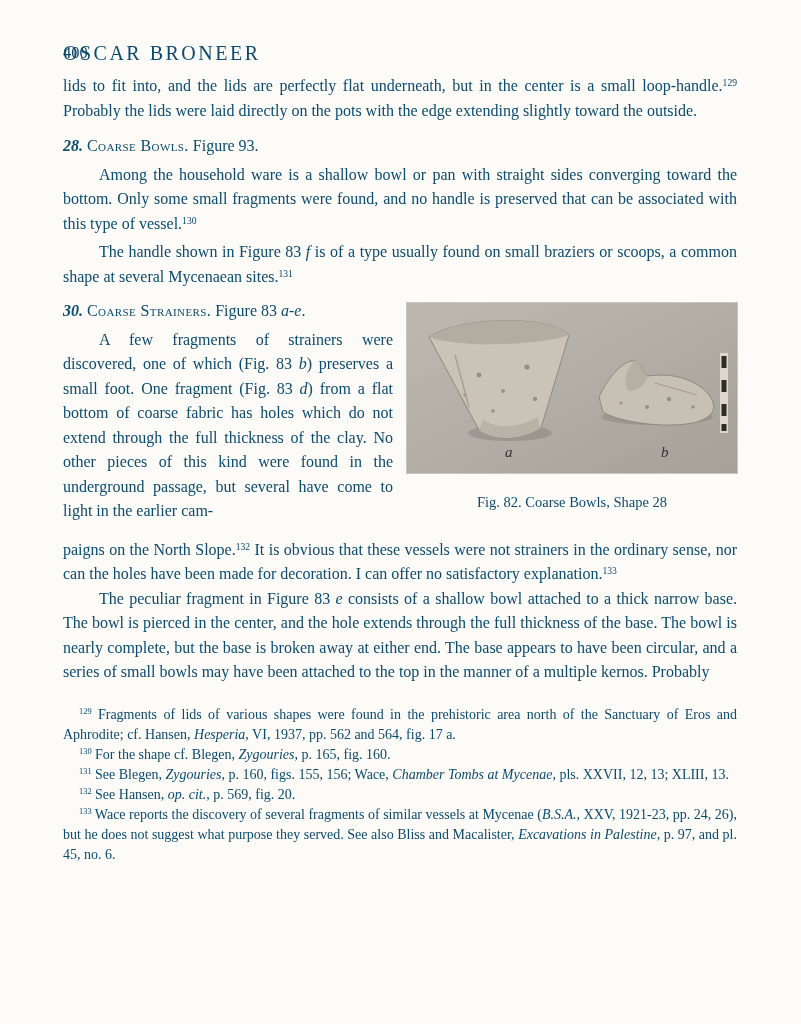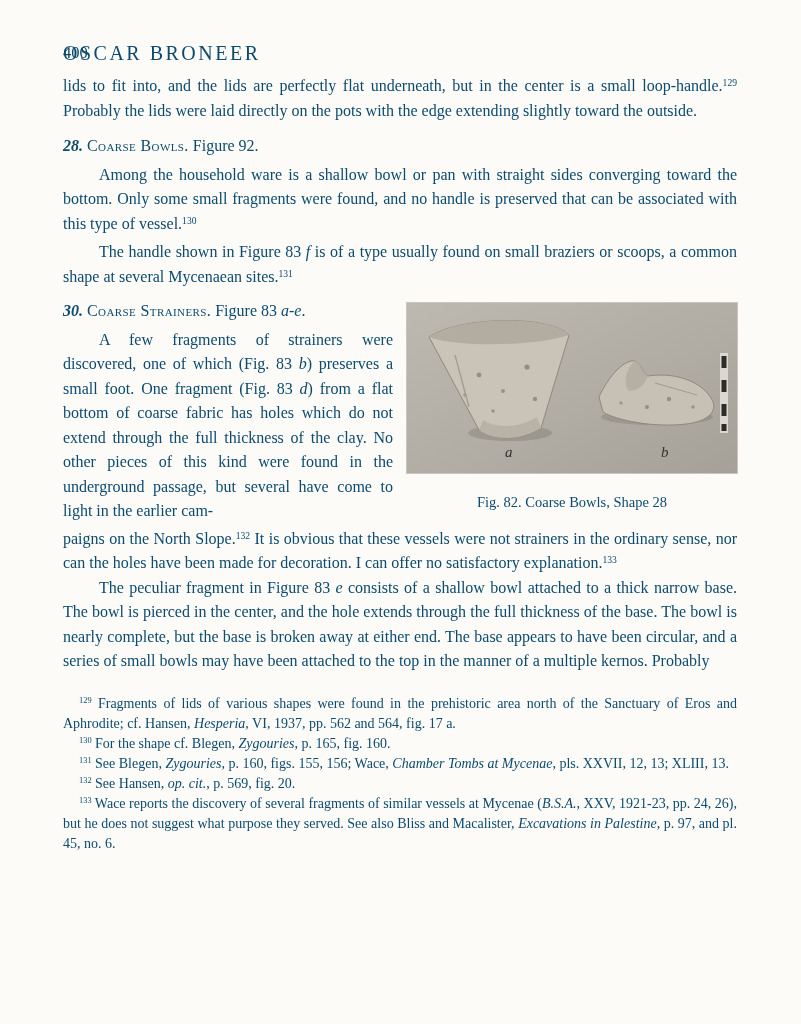--- a/index.html
+++ b/index.html
@@ -26,39 +26,39 @@
   .sc { font-variant: small-caps; letter-spacing: 0.4px; margin-top: 16px; }
   sup { font-size: 0.6em; line-height: 0; vertical-align: 5px; }
 
   .fig-row { display: flex; margin-top: 10px; }
   .col-left { width: 330px; flex: none; }
   .col-left .heading { margin-top: 0; }
   .fig-block { flex: 1; margin-left: 14px; margin-top: 4px; text-align: center; }
   .photo { display: block; box-shadow: 0 0 0 1px #c9c5bd; }
   .fig-caption { font-size: 14.5px; margin-top: 21px; text-align: center; }
 
-  .cont { margin-top: 3px; }
+  .cont { margin-top: 14px; }
   .footnotes { margin-top: 20px; }
   .fn { font-size: 14px; line-height: 20px; text-align: justify; text-indent: 16px; }
 </style>
 </head>
 <body>
 
 <div class="page">
 
   <header class="pg-header">
     <span class="page-num">400</span>
     <span class="head-title">OSCAR BRONEER</span>
   </header>
 
   <main>
 
     <p class="bt mt8"><span>lids to fit into, and the lids are perfectly flat underneath, but in the center is a small loop-handle.</span><sup>129</sup><span> Probably the lids were laid directly on the pots with the edge extending slightly toward the outside.</span></p>
 
-    <h2 class="bt heading"><span class="b">28. </span><span class="sc">Coarse Bowls.</span><span> Figure 92.</span></h2>
+    <h2 class="bt heading"><span class="b">28. </span><span class="sc">Coarse Bowls.</span><span> Figure 93.</span></h2>
     <p class="bt para indent"><span>Among the household ware is a shallow bowl or pan with straight sides converging toward the bottom. Only some small fragments were found, and no handle is preserved that can be associated with this type of vessel.</span><sup>130</sup></p>
 
     <p class="bt para indent"><span>The handle shown in Figure 83 </span><span class="i">f</span><span> is of a type usually found on small braziers or scoops, a common shape at several Mycenaean sites.</span><sup>131</sup></p>
 
     <div class="fig-row">
       <div class="col-left">
         <h2 class="bt heading"><span class="b">30. </span><span class="sc">Coarse Strainers.</span><span> Figure 83 </span><span class="i">a-e</span><span>.</span></h2>
         <p class="bt para indent"><span>A few fragments of strainers were discovered, one of which (Fig. 83 </span><span class="i">b</span><span>) preserves a small foot. One fragment (Fig. 83 </span><span class="i">d</span><span>) from a flat bottom of coarse fabric has holes which do not extend through the full thickness of the clay. No other pieces of this kind were found in the underground passage, but several have come to light in the earlier cam-</span></p>
       </div>
 

